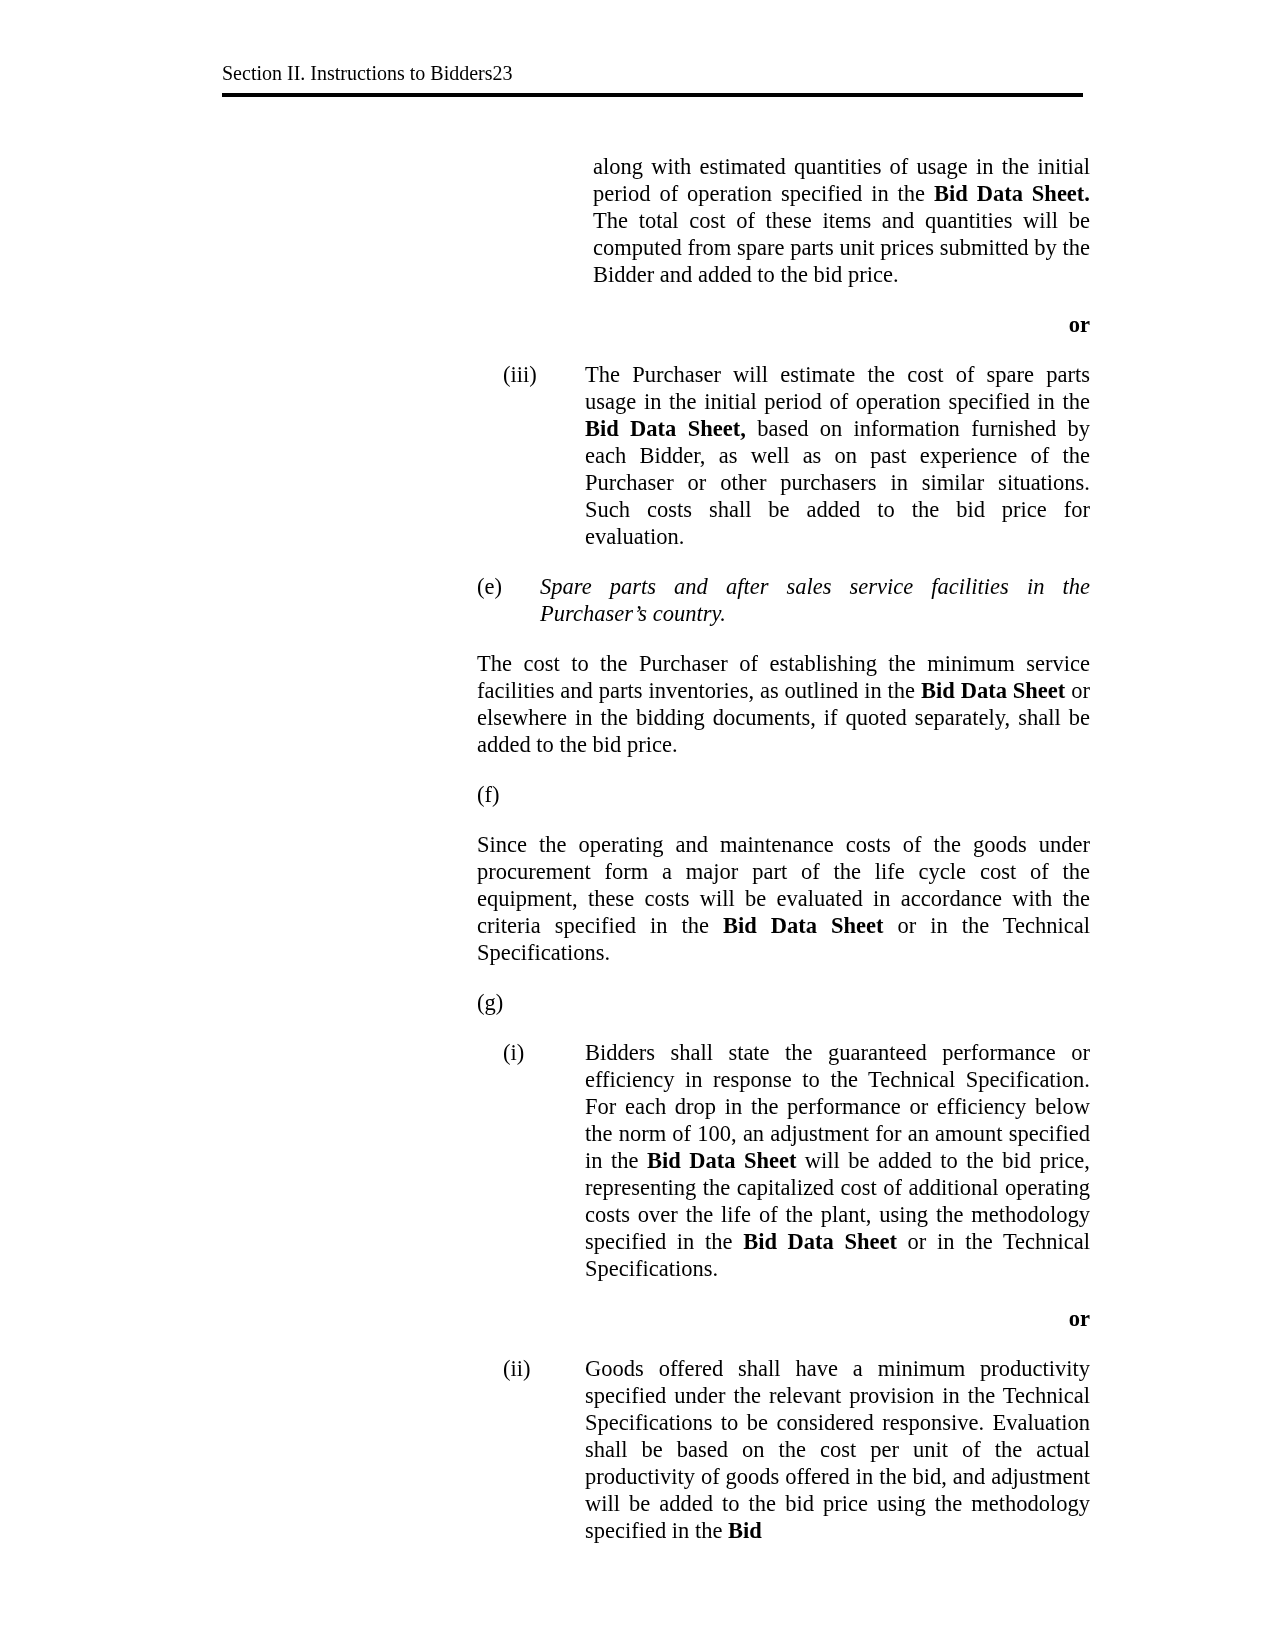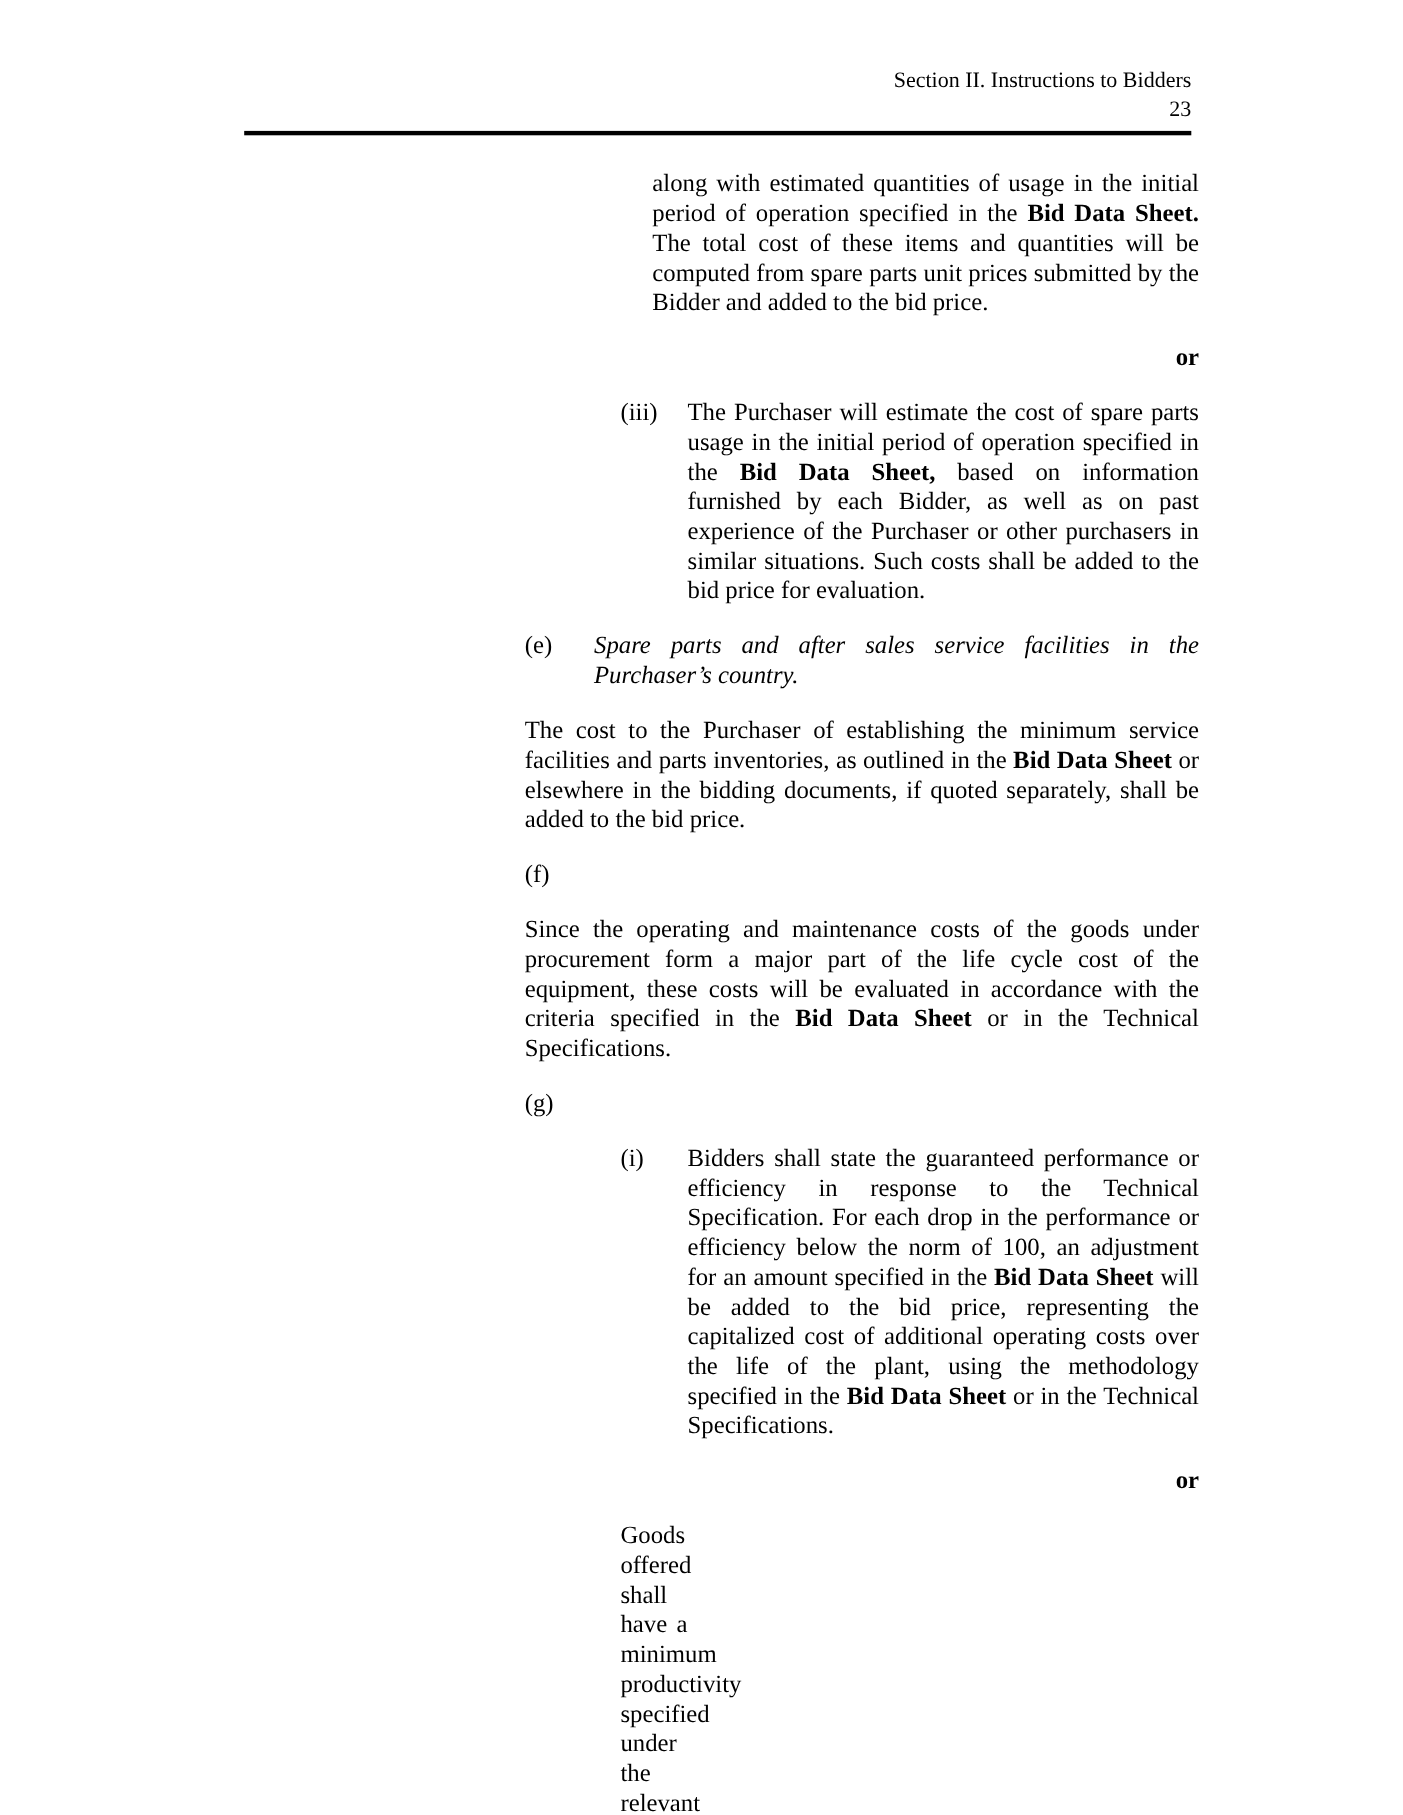--- a/index.html
+++ b/index.html
@@ -15,27 +15,25 @@
     font-family: "Liberation Serif", "DejaVu Serif", serif;
     color: #000000;
     overflow: hidden;
   }
   .header {
     position: absolute;
     left: 222px;
     top: 60px;
     width: 861px;
     display: flex;
-    justify-content: space-between;
     align-items: flex-end;
     font-size: 20px;
     line-height: 26px;
     padding-bottom: 7px;
     border-bottom: 4px solid #000000;
-    flex-direction: column;
   }
   .content {
     position: absolute;
     left: 477px;
     top: 130px;
     width: 613px;
     font-size: 22.5px;
     line-height: 27px;
     font-family: Liberation Serif, serif;
   }
@@ -50,21 +48,22 @@
   
   .item-letter {
     display: grid;
     grid-template-columns: 63px 1fr;
   }
   .item-letter .item-title { font-style: italic; }
   
   .item-roman {
     display: grid;
     grid-template-columns: 61px 1fr;
-    margin-left: 87px;
+    margin-left: 26px;
+    gap: 21px;
   }
   .bold { font-weight: bold; }
   .label { text-align: left; }
 </style>
 </head>
 <body>
 
 <div class="page">
 
   <div class="header">
@@ -101,17 +100,18 @@
     </div>
 
     <div class="block item-roman">
       <span class="label">(i)</span>
       <span class="justify"><span>Bidders shall state the guaranteed performance or efficiency in response to the Technical Specification.  For each drop in the performance or efficiency below the norm of 100, an adjustment for an amount specified in the </span><span class="bold">Bid Data Sheet</span><span> will be added to the bid price, representing the capitalized cost of additional operating costs over the life of the plant, using the methodology specified in the </span><span class="bold">Bid Data Sheet</span><span> or in the Technical Specifications.</span></span>
     </div>
 
     <p class="block or-word">or</p>
 
     <div class="block item-roman">
+      <span class="label">(ii)</span>
       <span class="justify"><span>Goods offered shall have a minimum productivity specified under the relevant provision in the Technical Specifications to be considered responsive. Evaluation shall be based on the cost per unit of the actual productivity of goods offered in the bid, and adjustment will be added to the bid price using the methodology specified in the </span><span class="bold">Bid</span></span>
     </div>
 
   </div>
 </div>
 
 </body></html>

